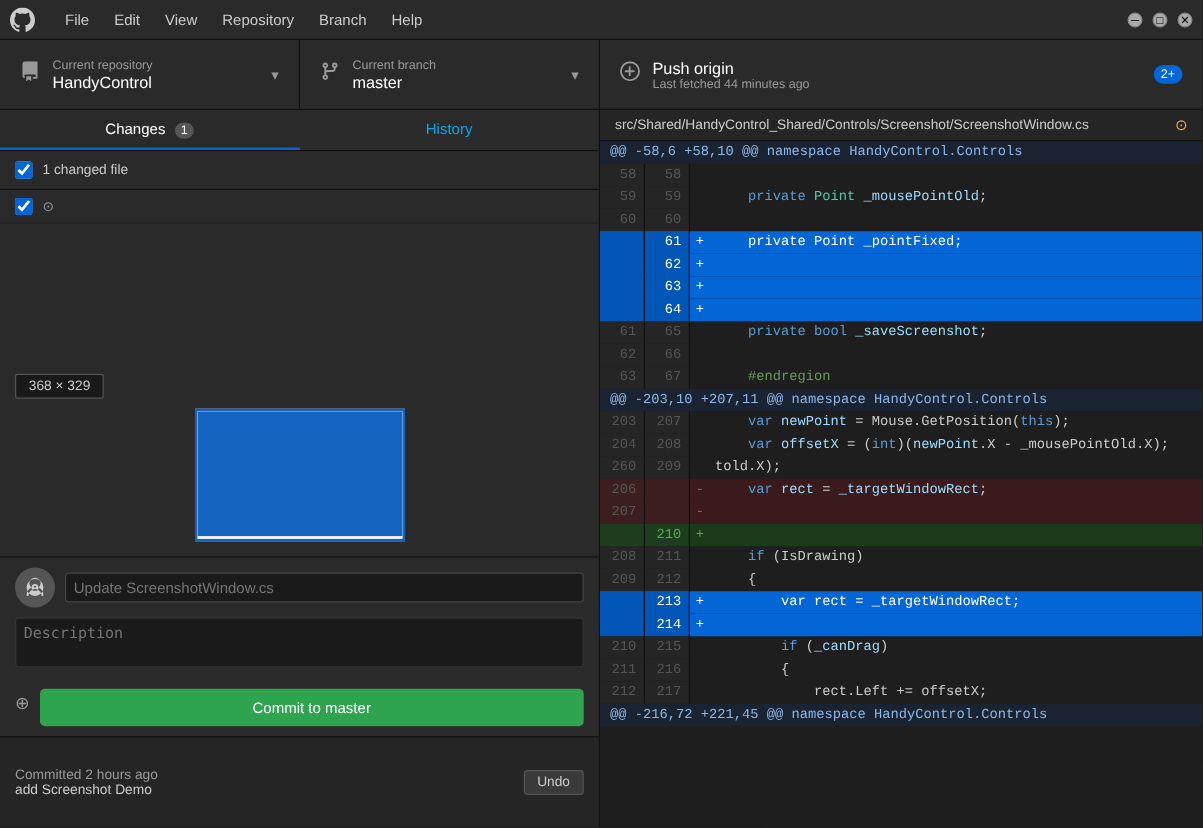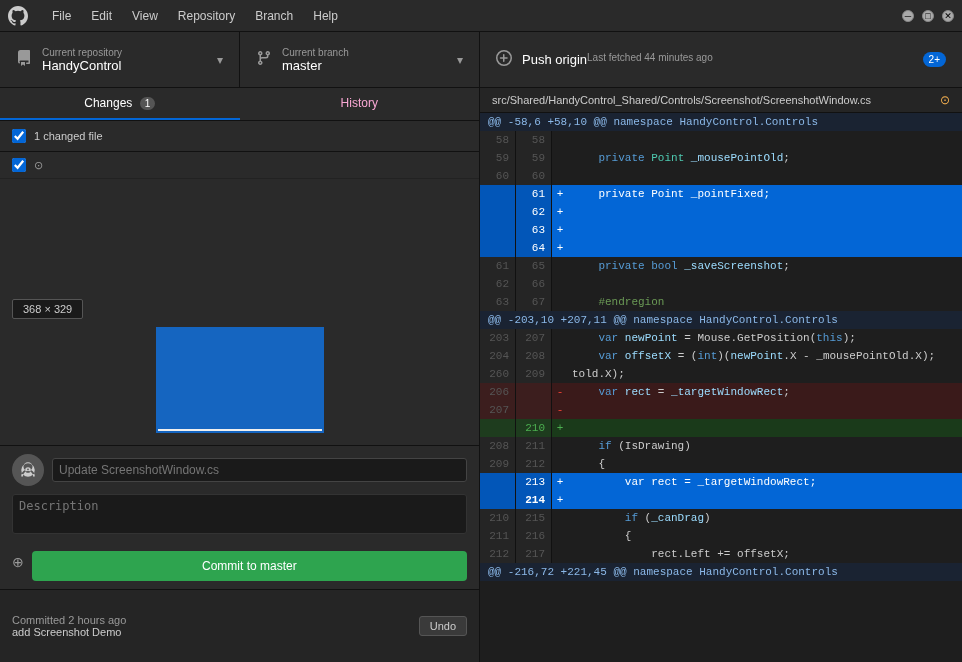--- a/index.html
+++ b/index.html
@@ -19,34 +19,34 @@
     
     .toolbar { display: flex; background: #2a2a2a; height: 56px; border-bottom: 1px solid #111; }
     .toolbar-section { display: flex; align-items: center; padding: 0 16px; border-right: 1px solid #111; cursor: pointer; min-width: 240px; }
     .toolbar-section-icon { margin-right: 10px; color: #999; font-size: 16px; }
     .toolbar-section-text { display: flex; flex-direction: column; }
     .toolbar-section-label { font-size: 10px; color: #999; }
     .toolbar-section-value { font-size: 13px; color: #fff; font-weight: 500; }
     .toolbar-dropdown { margin-left: auto; color: #999; }
     .toolbar-push { display: flex; align-items: center; padding: 0 16px; cursor: pointer; flex: 1; }
     .push-icon { margin-right: 10px; color: #999; font-size: 16px; }
-    .push-text { display: flex; flex-direction: row; flex: 1; }
+    .push-text { display: flex; flex-direction: column; flex: 1; }
     .push-label { font-size: 13px; color: #fff; font-weight: 500; }
     .push-sublabel { font-size: 10px; color: #999; }
     .push-badge { background: #0366d6; color: #fff; font-size: 10px; padding: 2px 6px; border-radius: 10px; margin-left: 8px; }
 
     
     .main { display: flex; height: calc(662px - 88px); }
 
     
     .left-panel { width: 480px; display: flex; flex-direction: column; background: #2a2a2a; border-right: 1px solid #111; }
 
     
     .tabs { display: flex; border-bottom: 1px solid #111; }
-    .tab { flex: 1; padding: 8px 16px; text-align: center; cursor: pointer; color: #f9a8d4; font-size: 12px; border-bottom: 2px solid transparent; }
+    .tab { flex: 1; padding: 8px 16px; text-align: center; cursor: pointer; color: #0ea5e9; font-size: 12px; border-bottom: 2px solid transparent; }
     .tab.active { color: #fff; border-bottom: 2px solid #0366d6; }
     .tab-badge { background: #555; color: #fff; font-size: 10px; padding: 1px 5px; border-radius: 10px; margin-left: 4px; }
 
     
     .changes-header { display: flex; align-items: center; padding: 8px 12px; border-bottom: 1px solid #111; background: #2a2a2a; }
     .changes-count { color: #ccc; font-size: 11px; }
     .checkbox { width: 14px; height: 14px; margin-right: 8px; accent-color: #0366d6; }
 
     
     .file-list { flex: 1; overflow-y: auto; }
@@ -360,21 +360,21 @@
       </div>
 
       <div class="diff-line selected">
         <span class="diff-line-num" style="background:#0256b8;"></span>
         <span class="diff-line-num2" style="background:#0256b8;color:#fff;">213</span>
         <span class="diff-line-sign">+</span>
         <span class="diff-line-code">&nbsp;&nbsp;&nbsp;&nbsp;&nbsp;&nbsp;&nbsp;&nbsp;<span style="color:#fff;">var rect = _targetWindowRect;</span></span>
       </div>
       <div class="diff-line selected">
         <span class="diff-line-num" style="background:#0256b8;"></span>
-        <span class="diff-line-num2" style="background:#0256b8;color:#fff;font-weight:bold;">214</span>
+        <span class="diff-line-num2" style="background:#0256b8;color:#fff;">214</span>
         <span class="diff-line-sign">+</span>
         <span class="diff-line-code"></span>
       </div>
 
       <div class="diff-line context">
         <span class="diff-line-num">210</span>
         <span class="diff-line-num2">215</span>
         <span class="diff-line-sign"> </span>
         <span class="diff-line-code">&nbsp;&nbsp;&nbsp;&nbsp;&nbsp;&nbsp;&nbsp;&nbsp;<span class="kw">if</span> (<span class="var-color">_canDrag</span>)</span>
       </div>

